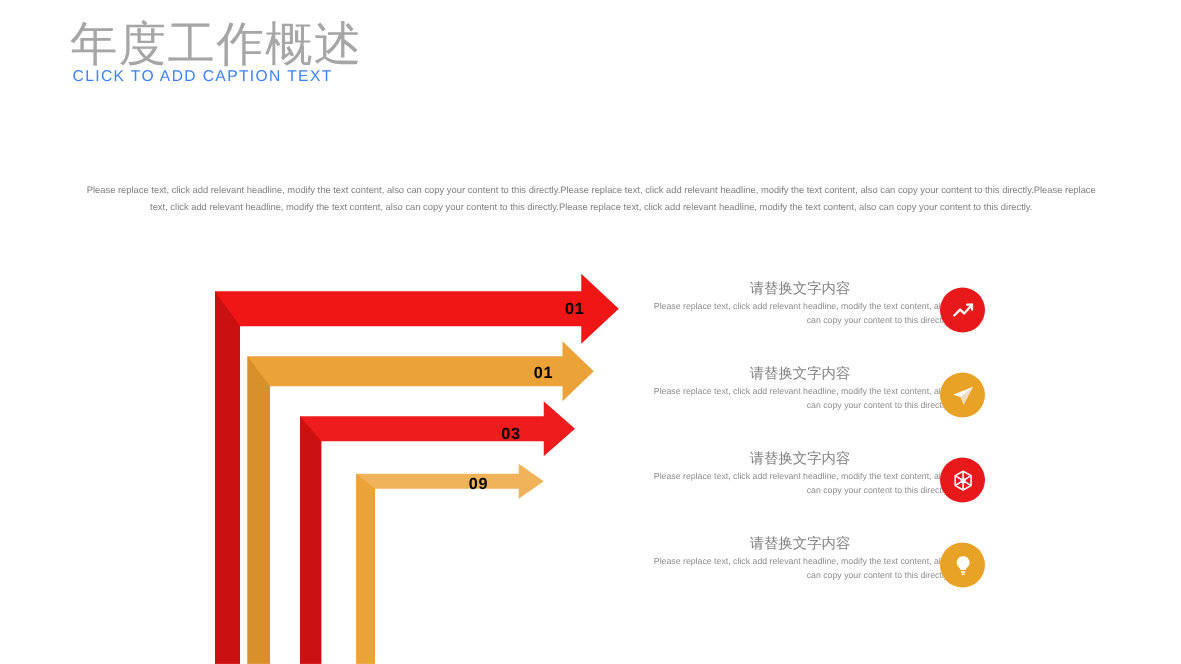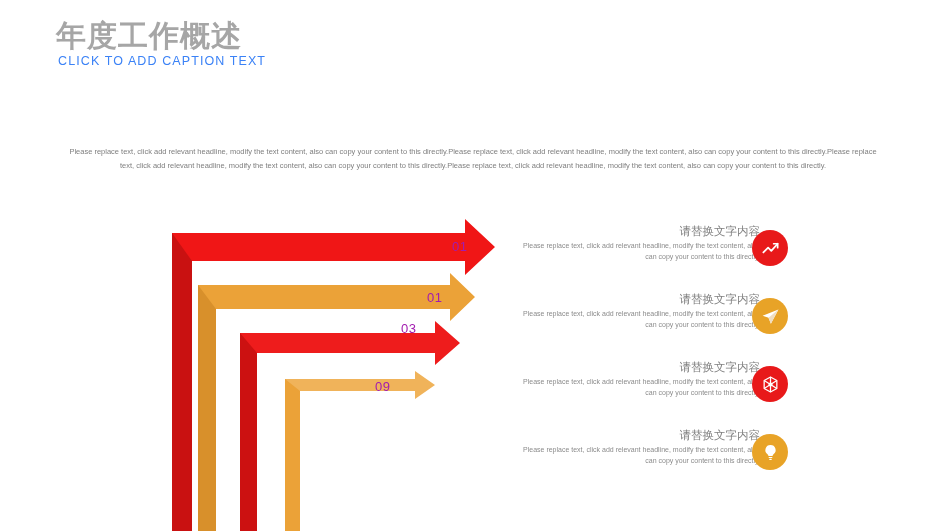--- a/index.html
+++ b/index.html
@@ -13,22 +13,22 @@
     font-family: "Liberation Sans", sans-serif;
     overflow: hidden;
     position: relative;
   }
 
   
   .title {
     position: absolute;
     left: 56px;
     top: 18px;
-    font-size: 30px;
-    font-weight: bold;
+    font-size: 38px;
+    font-weight: normal;
     color: #a6a6a6;
     letter-spacing: 1px;
     line-height: 36px;
   }
   .subtitle {
     position: absolute;
     left: 58px;
     top: 54px;
     font-size: 12.5px;
     font-weight: normal;
@@ -52,40 +52,40 @@
   .diagram {
     position: absolute;
     left: 150px;
     top: 215px;
     width: 360px;
     height: 320px;
   }
 
   .arrow-num {
     position: absolute;
-    color: #a21caf;
+    color: #000000;
     font-size: 13px;
-    font-weight: normal;
+    font-weight: bold;
     letter-spacing: 0.5px;
   }
 
   
   .items {
     position: absolute;
     left: 520px;
     top: 224px;
     width: 240px;
   }
   .item {
     position: relative;
     height: 52px;
     margin-bottom: 16px;
   }
   .item-head {
-    text-align: right;
+    text-align: center;
     font-size: 11.5px;
     color: #808080;
     line-height: 14px;
     margin-bottom: 3px;
   }
   .item-body {
     text-align: right;
     font-size: 7px;
     color: #8c8c8c;
     line-height: 10.5px;
@@ -133,21 +133,21 @@
       <polygon points="48,70 66,94 66,320 48,320" fill="#d8902b"></polygon>
     </g>
 
     <g>
       <polygon points="22,18 315,18 315,4 345,32 315,60 315,46 42,46 42,320 22,320" fill="#f01616"></polygon>
       <polygon points="22,18 42,46 42,320 22,320" fill="#c91111"></polygon>
     </g>
   </svg>
   <div class="arrow-num" style="left:302px; top:24px;">01</div>
   <div class="arrow-num" style="left:277px; top:75px;">01</div>
-  <div class="arrow-num" style="left:251px; top:106px;">03</div>
+  <div class="arrow-num" style="left:251px; top:124px;">03</div>
   <div class="arrow-num" style="left:225px; top:164px;">09</div>
 </div>
 
 <div class="items">
 
   <div class="item">
     <div class="item-head">请替换文字内容</div>
     <div class="item-body">Please replace text, click add relevant headline, modify the text content, also can copy your content to this directly.</div>
   </div>
 

